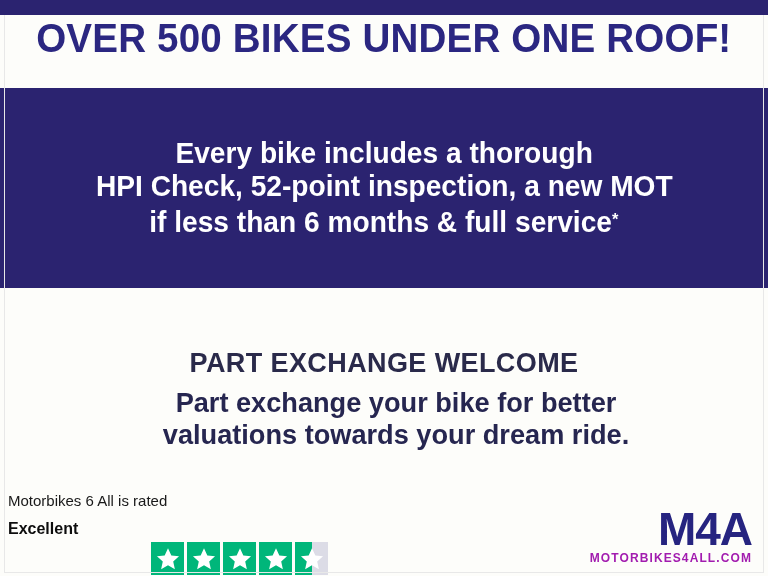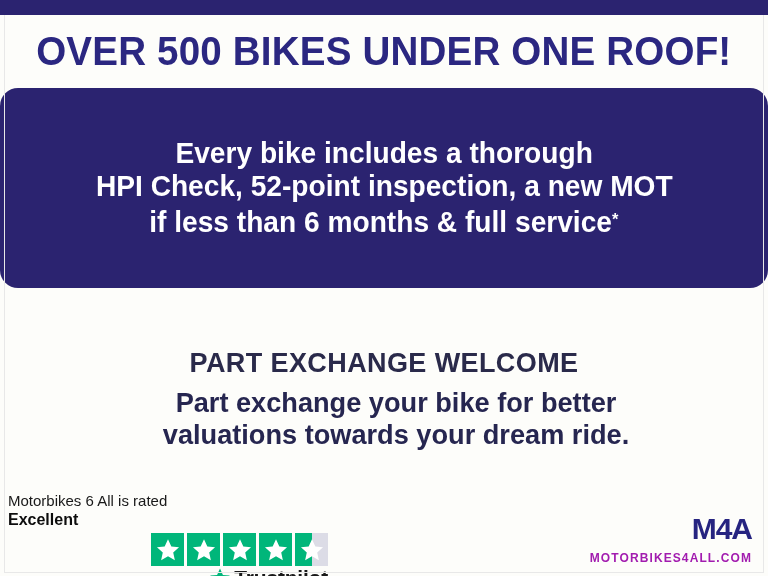--- a/index.html
+++ b/index.html
@@ -32,21 +32,20 @@
   }
   
   .headline-band {
     position: absolute;
     left: 0;
     top: 15px;
     width: 768px;
     height: 73px;
     background: #fdfdfa;
     display: flex;
-    align-items: center;
     justify-content: center;
     border-radius: 21px;
   }
   .headline {
     font-family: "Liberation Sans Narrow", "Liberation Sans", sans-serif;
     font-weight: bold;
     font-size: 41px;
     letter-spacing: 0.2px;
     color: #2b2781;
     white-space: nowrap;
@@ -58,21 +57,20 @@
     position: absolute;
     left: 0;
     top: 88px;
     width: 768px;
     height: 200px;
     background: #2b2370;
     display: flex;
     flex-direction: column;
     align-items: center;
     justify-content: center;
-    border-radius: 18px;
   }
   .navy-line {
     color: #ffffff;
     font-family: "Liberation Sans Narrow", "Liberation Sans", sans-serif;
     font-weight: bold;
     font-size: 29px;
     line-height: 33px;
     white-space: nowrap;
     text-align: center;
     transform: scaleX(0.97);
@@ -127,21 +125,21 @@
     color: #191919;
     line-height: 18px;
     white-space: nowrap;
   }
   .tp-excellent {
     font-family: "Liberation Sans", sans-serif;
     font-size: 16px;
     font-weight: bold;
     color: #0d0d0d;
     line-height: 19px;
-    margin-top: 0;
+    margin-top: 9px;
     white-space: nowrap;
   }
   .tp-row {
     display: flex;
     align-items: flex-end;
     margin-top: 4px;
     flex-direction: column;
   }
   .tp-stars {
     display: flex;
@@ -192,21 +190,21 @@
   }
   
   .m4a {
     position: absolute;
     right: 16px;
     top: 508px;
     text-align: right;
   }
   .m4a-mark {
     font-family: "Liberation Sans Narrow", "Liberation Sans", sans-serif;
-    font-size: 30px;
+    font-size: 46px;
     font-weight: bold;
     color: #262480;
     line-height: 42px;
     letter-spacing: -1px;
   }
   .m4a-sub {
     font-family: "Liberation Sans Narrow", "Liberation Sans", sans-serif;
     font-size: 12px;
     font-weight: bold;
     color: #a21caf;

